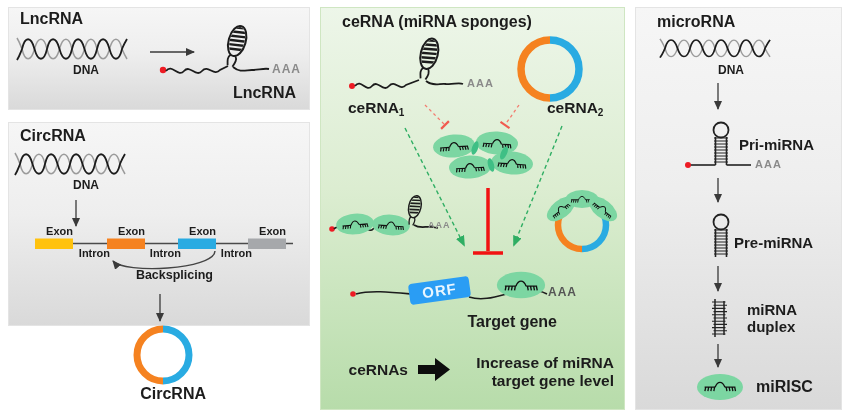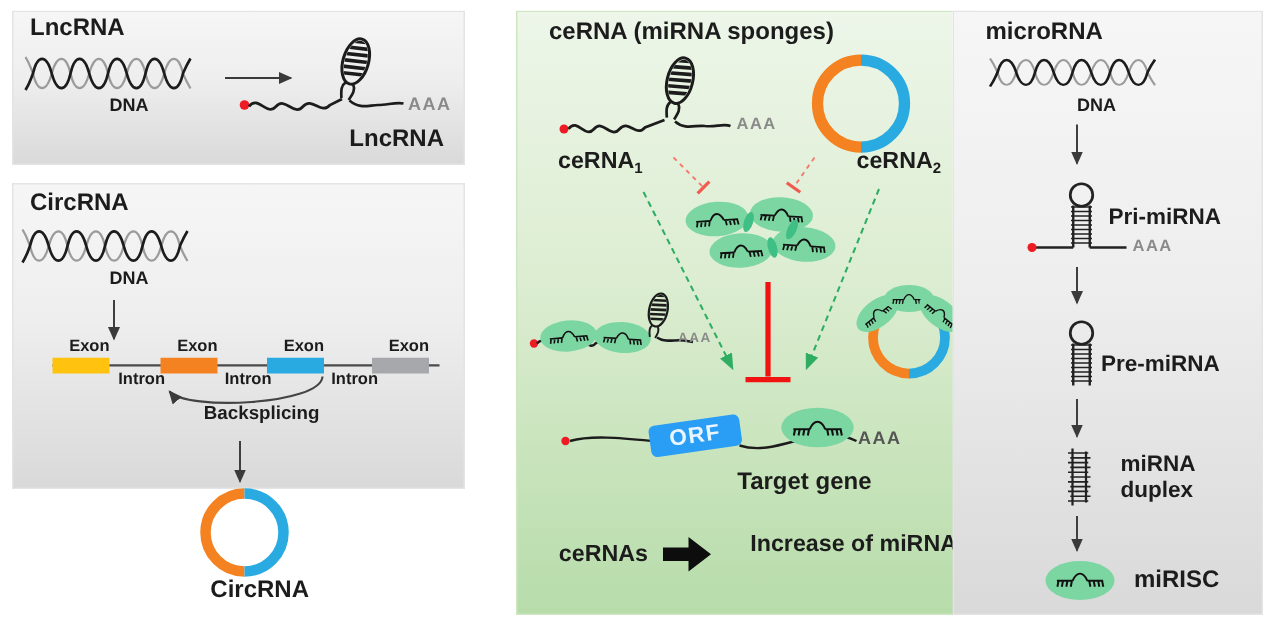--- a/index.html
+++ b/index.html
@@ -2,21 +2,21 @@
 <html><head>
 <meta charset="utf-8">
 <style>
   html,body{margin:0;padding:0;background:#ffffff;}
   #canvas{position:relative;width:850px;height:418px;background:#ffffff;overflow:hidden;
           font-family:"Liberation Sans","DejaVu Sans",sans-serif;}
   .panel{position:absolute;border-radius:0;}
   .panel-gray{background:linear-gradient(180deg,#f6f6f6 0%,#eeeeee 45%,#d9d9d9 100%);
               box-shadow:inset 0 0 0 1px #e4e4e4;}
   .panel-green{background:linear-gradient(180deg,#edf6e9 0%,#dcedd1 45%,#b7dcaa 100%);
-               box-shadow:inset 0 0 0 1px #cfe6c2;margin-left:24px;}
+               box-shadow:inset 0 0 0 1px #cfe6c2;}
   svg.draw{position:absolute;left:0;top:0;}
   .lbl{position:absolute;font-weight:bold;color:#1c1c1c;white-space:nowrap;line-height:1.15;}
   .c{text-align:right;}
   .gray-txt{color:#8a8a8a;font-weight:600;letter-spacing:1px;}
   .dgray-txt{color:#555555;font-weight:600;letter-spacing:1px;}
   .title{font-size:16px;}
   .sub{font-size:10px;vertical-align:-3px;font-weight:bold;}
   #orf-box{position:absolute;left:89px;top:273px;width:61px;height:21px;background:#2a9df4;
            border-radius:4px;transform:rotate(-8deg);color:#eaf6ff;font-weight:bold;font-size:15px;
            text-align:center;line-height:21px;letter-spacing:1px;}
@@ -168,20 +168,21 @@
     <div class="lbl" style="left:28px;top:92px;font-size:15.5px;"><span>ceRNA</span><span class="sub">1</span></div>
     <div class="lbl gray-txt" style="left:147px;top:70px;font-size:11px;">AAA</div>
     <div class="lbl" style="left:227px;top:92px;font-size:15.5px;"><span>ceRNA</span><span class="sub">2</span></div>
     <div class="lbl gray-txt" style="left:108px;top:213px;font-size:9px;">AAA</div>
     <div id="orf-box">ORF</div>
     <div class="lbl dgray-txt" style="left:228px;top:279px;font-size:12px;">AAA</div>
     <div class="lbl c" style="left:97px;top:306px;width:140px;font-size:16px;">Target gene</div>
     <div class="lbl c" style="left:12px;top:354px;width:76px;font-size:15.5px;">ceRNAs</div>
     <div class="lbl c" style="left:138px;top:347px;width:156px;font-size:15.5px;">
       <div>Increase of miRNA</div>
+      <div>target gene level</div>
     </div>
   </div>
 
   <div class="panel panel-gray" style="left:635px;top:7px;width:207px;height:403px;">
     <svg class="draw" width="207" height="403">
       <use href="#dna-helix" transform="translate(30,26) scale(1,0.85)"></use>
       <line x1="83" y1="76" x2="83" y2="102" stroke="#3a3a3a" stroke-width="1.3" marker-end="url(#mk-black)"></line>
 
       <use href="#stemloop" transform="translate(86,158)"></use>
       <line x1="55" y1="158" x2="80.5" y2="158" stroke="#222" stroke-width="1.6"></line>

